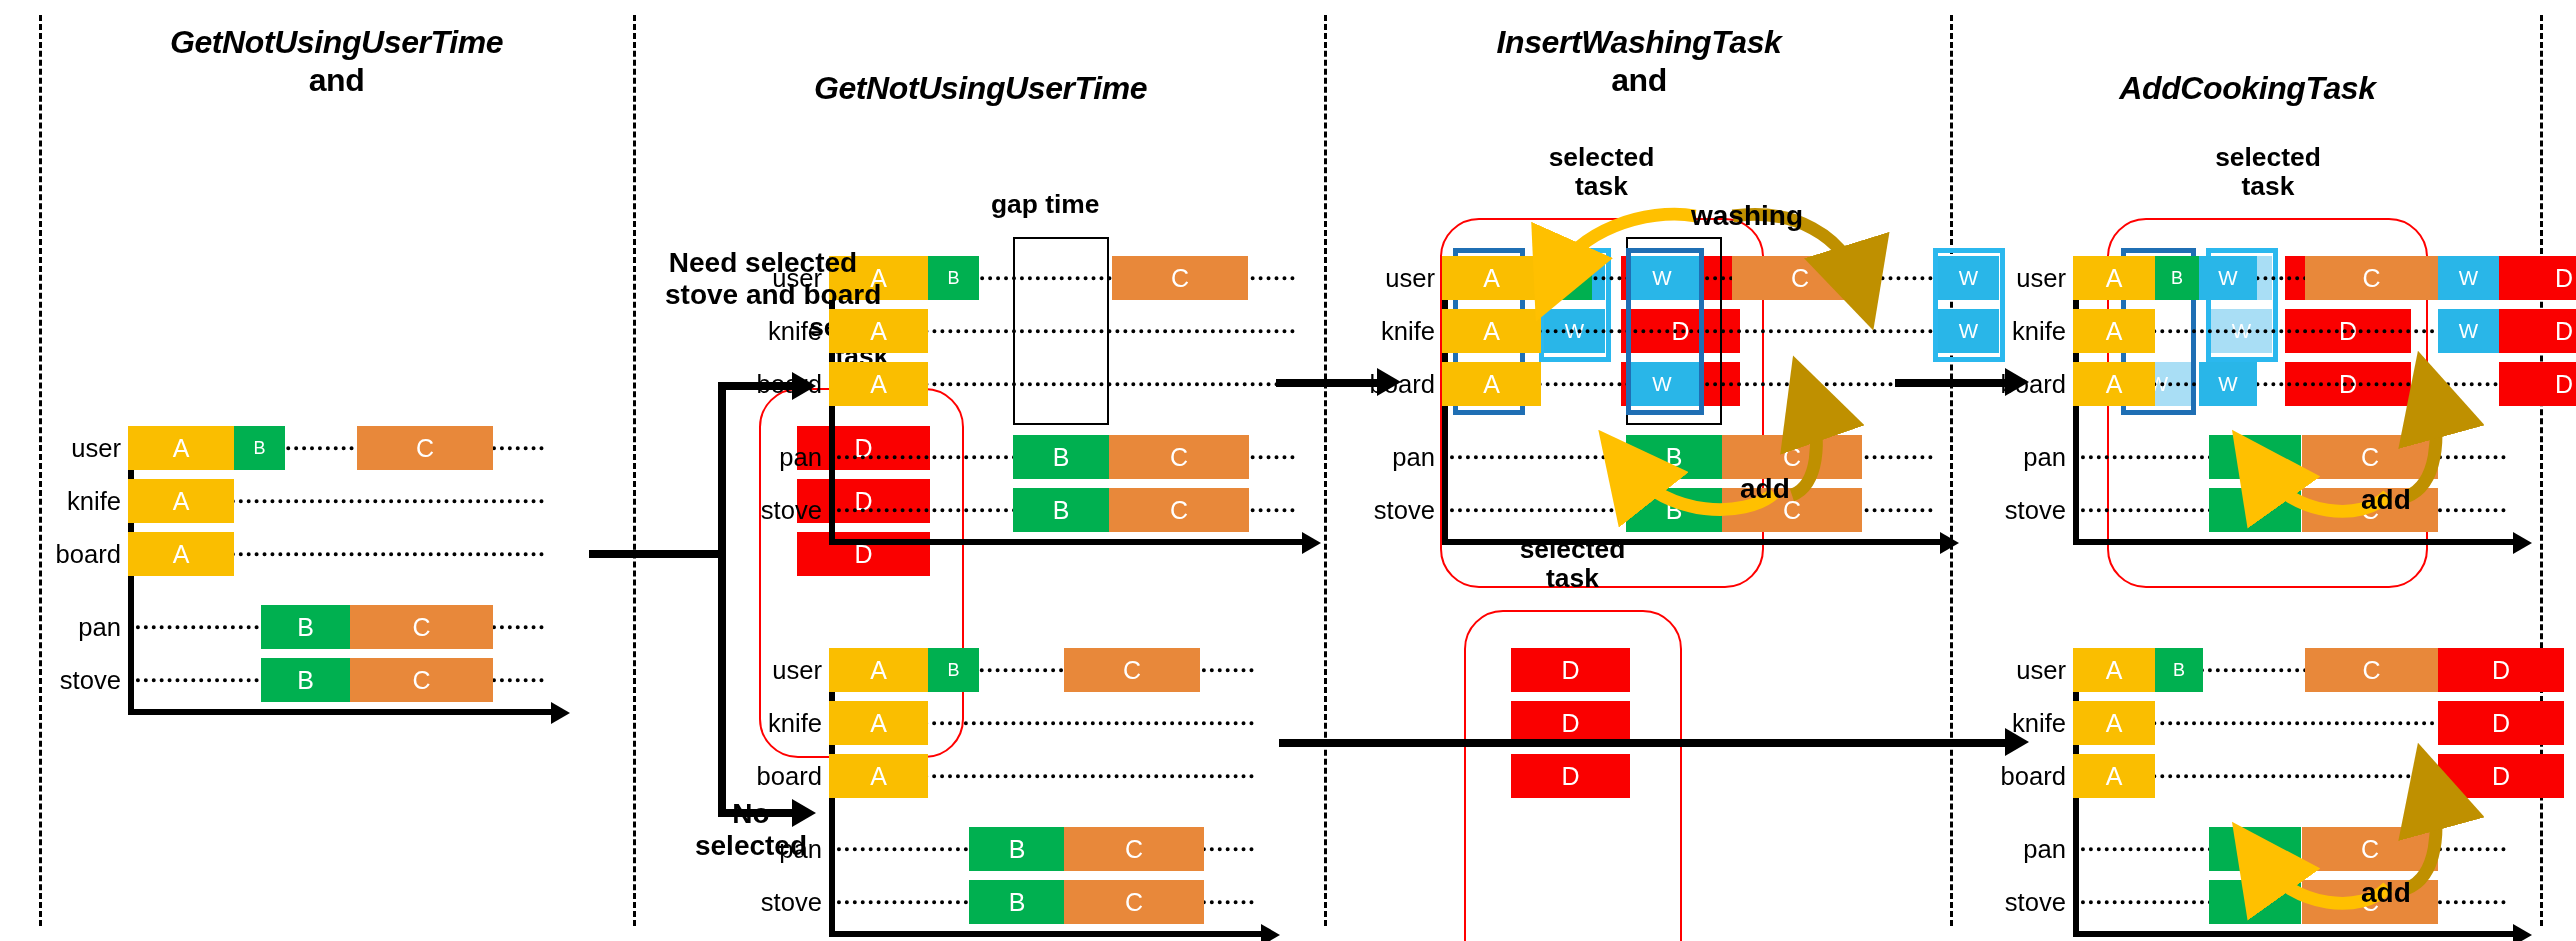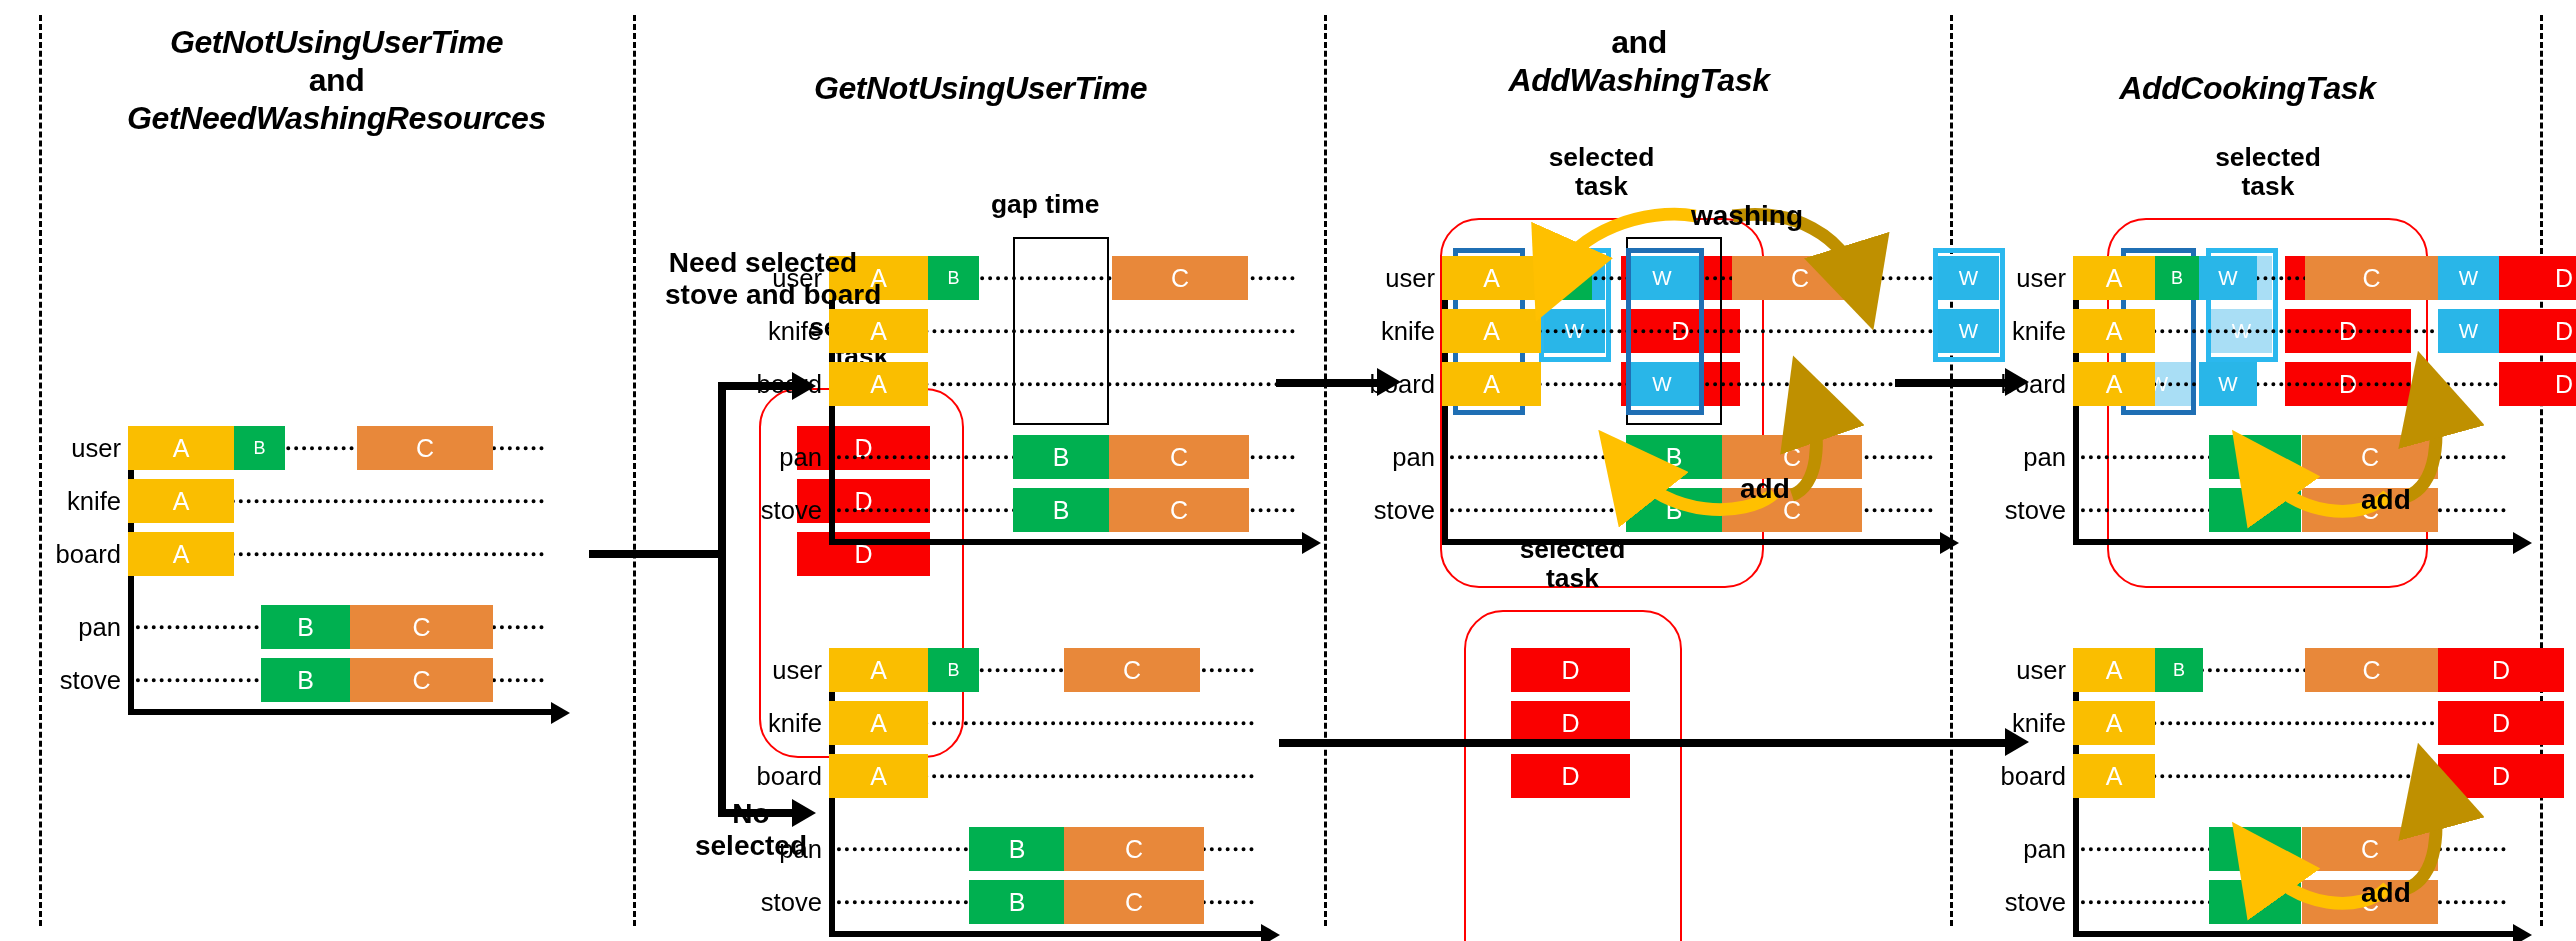--- a/index.html
+++ b/index.html
@@ -67,30 +67,29 @@
 
 <div class="divider" style="left:39px;"></div>
 <div class="divider" style="left:633px;"></div>
 <div class="divider" style="left:1324px;"></div>
 <div class="divider" style="left:1950px;"></div>
 <div class="divider" style="left:2540px;"></div>
 
 <div class="panel-title" style="left:51px;top:24px;width:571px;">
   <div>GetNotUsingUserTime</div>
   <div class="reg">and</div>
-  <div>GetNeedWashingResources</div>
 </div>
 
 <div class="panel-title" style="left:648px;top:70px;width:665px;">
   <div>GetNotUsingUserTime</div>
 </div>
 
 <div class="panel-title" style="left:1336px;top:24px;width:606px;">
+  <div>InsertWashingTask</div>
   <div class="reg">and</div>
-  <div>AddWashingTask</div>
 </div>
 
 <div class="panel-title" style="left:1962px;top:70px;width:571px;">
   <div>AddCookingTask</div>
 </div>
 
 <div class="gantt" style="left:128px;top:426px;">
     <div class="axis-v" style="height: 283px;"></div>
     <div class="axis-h" style="top: 283px; width: 425px;"></div>
     <div class="axis-head" style="left: 423px; top: 276px;"></div>

